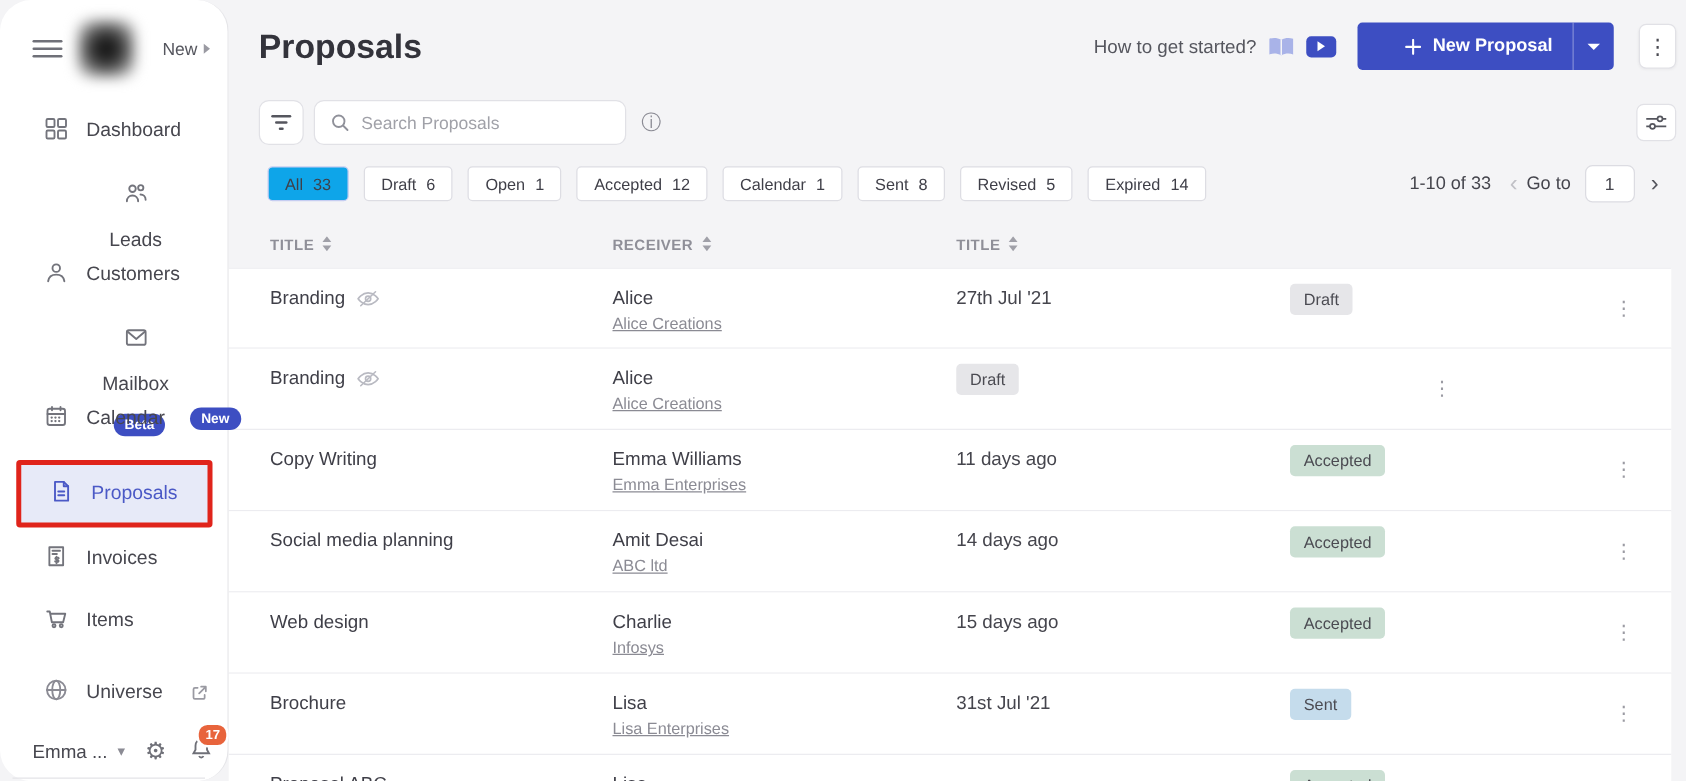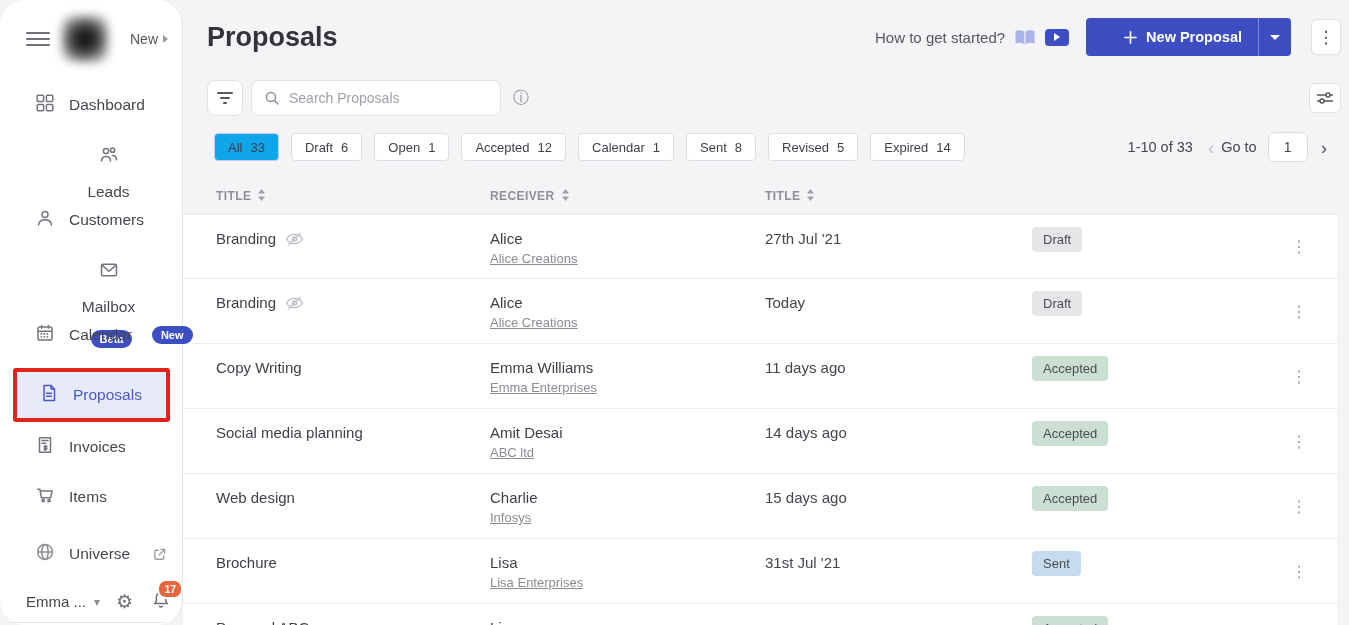--- a/index.html
+++ b/index.html
@@ -394,21 +394,20 @@
                 <path d="M1.5 7s2.9-4.7 8-4.7S17.5 7 17.5 7s-2.9 4.7-8 4.7S1.5 7 1.5 7z"></path>
                 <circle cx="9.5" cy="7" r="2.1"></circle>
                 <path d="M3.6 12.6L15.4 1.4"></path>
               </svg>
             </span>
     </div>
     <div class="cell">
       <div class="c-name">Alice</div>
       <div class="c-company">Alice Creations</div>
     </div>
-    <div class="cell c-open">Today</div>
     <div class="cell cell-status">
       <span class="badge st-draft">Draft</span>
     </div>
     <div class="cell cell-actions">⋮</div>
   </div>
 
   <div class="trow">
     <div class="cell c-title">
       <span>Copy Writing</span>
 

